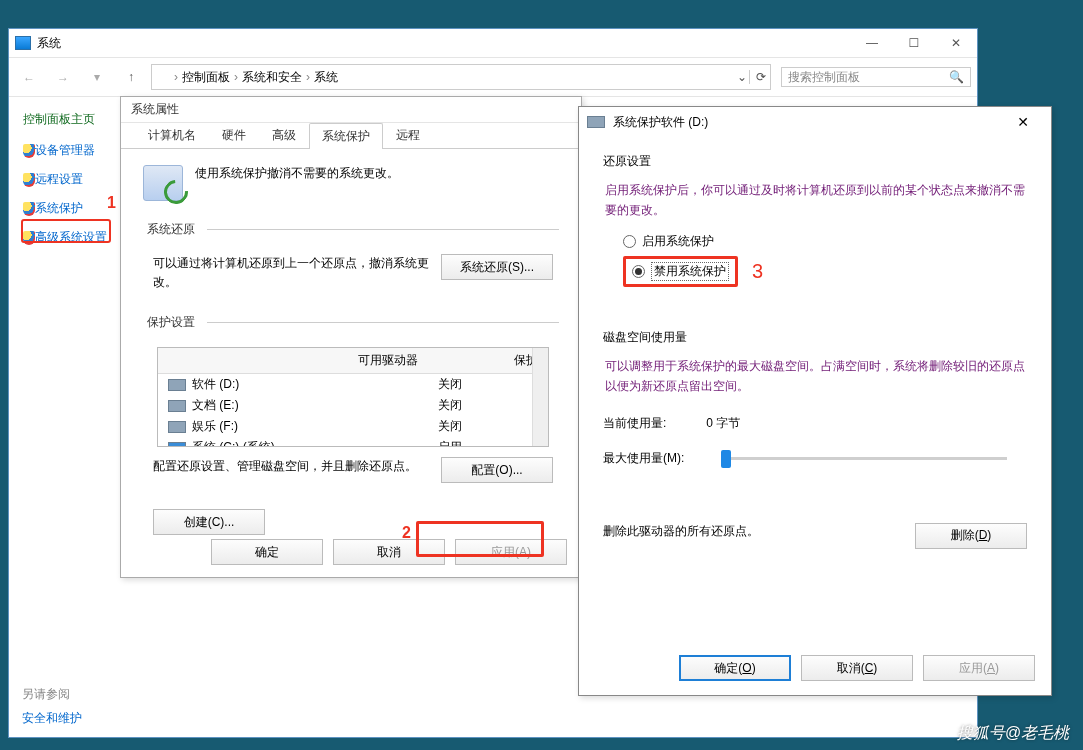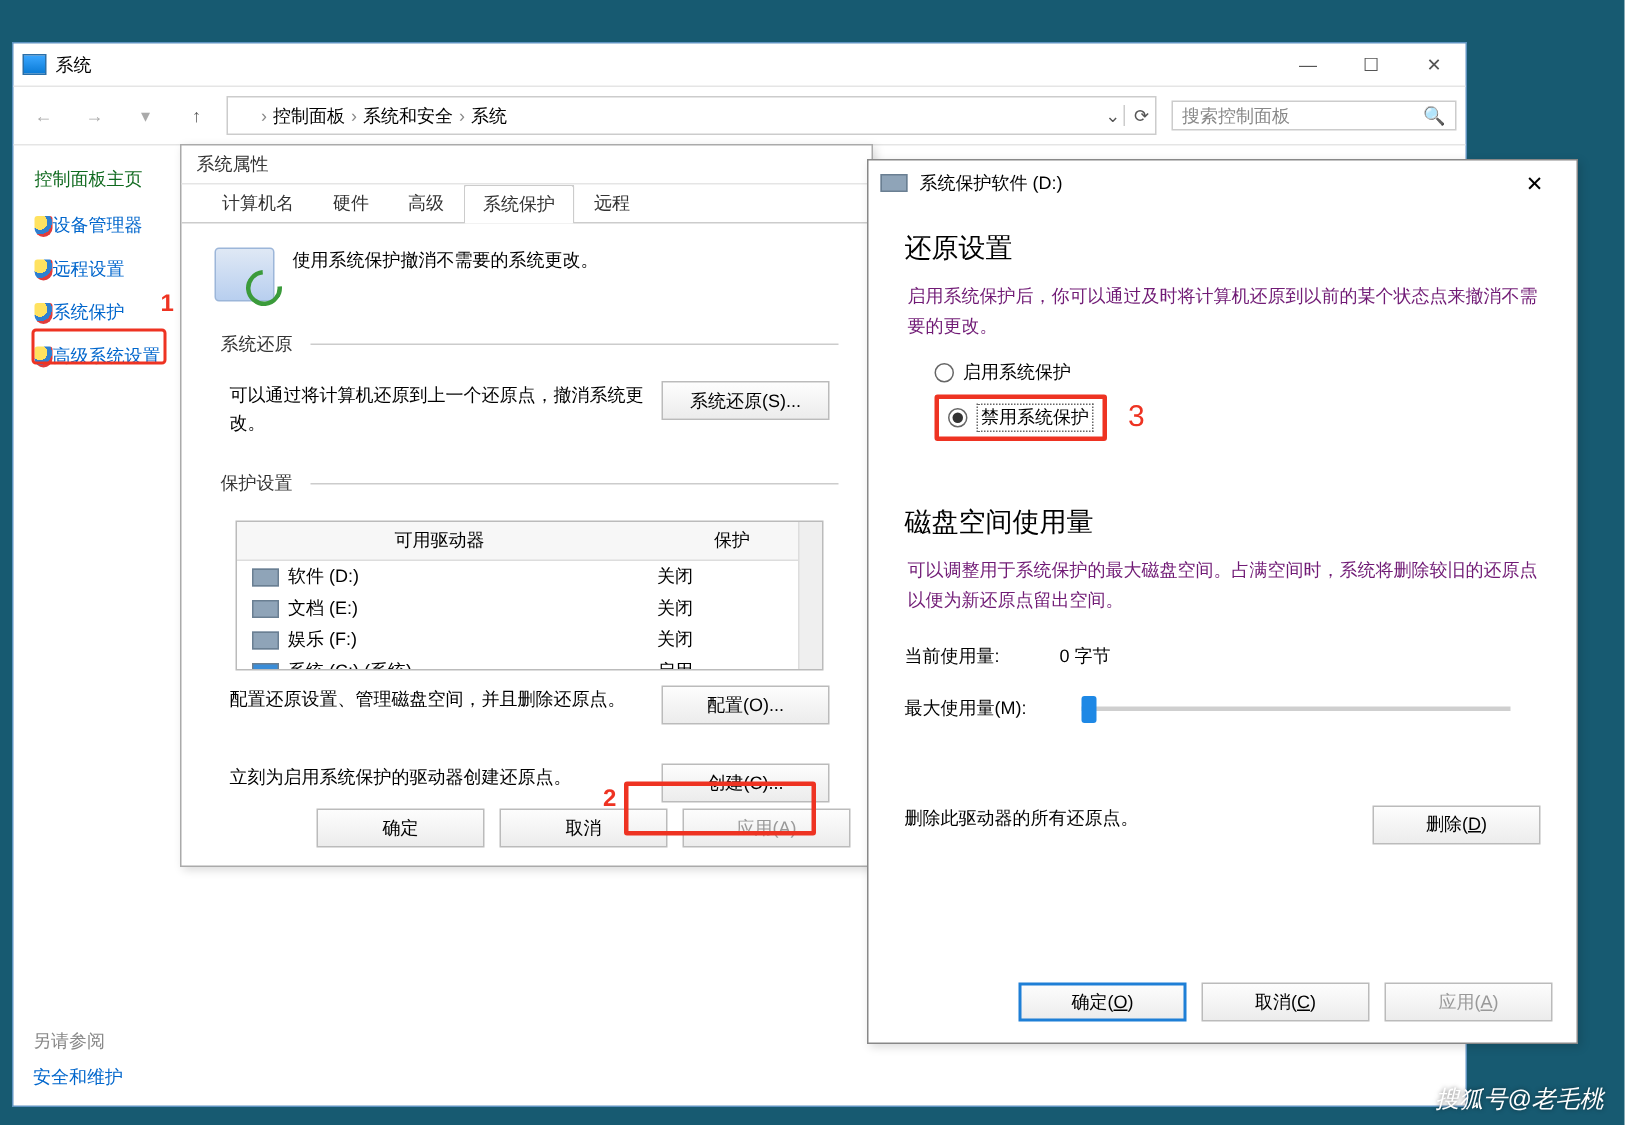--- a/index.html
+++ b/index.html
@@ -42,36 +42,36 @@
 .grp { margin:14px 0 4px 0; position:relative; }
 .grp .gl { background:#fff; padding:0 4px; color:#333; }
 .grp .ln { height:1px; background:#ccc; flex:1; }
 .grp-row { display:flex; align-items:center; gap:8px; }
 .grp-body { padding:10px 6px 8px 10px; }
 .btn { width:112px; height:26px; border:1px solid #bbb; background:linear-gradient(#fdfdfd,#ececec); display:inline-flex; align-items:center; justify-content:center; cursor:pointer; }
 .tworow { display:flex; align-items:flex-start; margin-top:6px; }
 .tworow .txt { flex:1; padding-right:10px; line-height:1.6; }
 .drvtable { border:1px solid #bbb; margin:6px 4px 10px 4px; height:100px; overflow:hidden; position:relative;}
 .drvtable table { width:100%; border-collapse:collapse; }
-.drvtable th { text-align:center; padding:4px 10px; background:#f7f7f7; font-weight:normal; border-bottom:1px solid #ddd; }
+.drvtable th { text-align:right; padding:4px 10px; background:#f7f7f7; font-weight:normal; border-bottom:1px solid #ddd; }
 .drvtable td { padding:2px 10px; }
 .drvtable .dico { display:inline-block; width:18px; height:12px; background:#8fa4b8; border:1px solid #6a7f92; margin-right:6px; vertical-align:middle;}
 .drvtable .scrollbar { position:absolute; right:0; top:0; width:16px; height:100%; background:#efefef; border-left:1px solid #ddd;}
 .redbox2 { position:absolute; left:416px; top:521px; width:128px; height:36px; border:3px solid #e32; border-radius:2px; pointer-events:none; }
 .anno2 { position:absolute; left:402px; top:524px; color:#e32; font-size:16px; font-weight:bold; }
 .dlg-btns { position:absolute; bottom:12px; right:14px; display:flex; gap:10px; }
 .dlg-btns .btn.disabled { color:#999; }
 
 
 .subdlg { position:absolute; left:578px; top:106px; width:474px; height:590px; background:#fff; border:1px solid #888; box-shadow:2px 2px 6px rgba(0,0,0,.15); }
 .sub-title { height:30px; display:flex; align-items:center; padding:0 8px; }
 .sub-title .dico2 { width:18px; height:12px; background:#8fa4b8; border:1px solid #6a7f92; margin-right:8px;}
 .sub-close { margin-left:auto; width:40px; height:26px; display:flex; align-items:center; justify-content:center; cursor:pointer; font-size:14px;}
 .sub-body { padding:8px 24px 0 24px; }
-.sub-body h4 { font-size:18px; font-weight:normal; margin:8px 0 10px 0; }
+.sub-body h4 { font-size:12px; font-weight:normal; margin:8px 0 10px 0; }
 .sub-body p { line-height:1.7; color:#701a75; padding-left:2px;}
 .radios { margin:12px 0 12px 20px; }
 .radio { display:flex; align-items:center; gap:6px; margin:6px 0; cursor:pointer; }
 .radio .rb { width:13px; height:13px; border:1px solid #666; border-radius:50%; display:flex; align-items:center; justify-content:center;}
 .radio .rb.sel:after { content:""; width:7px; height:7px; background:#333; border-radius:50%; }
 .radio .boxed { border:1px dotted #666; padding:0 2px; }
 .redbox3 { border:3px solid #e32; padding:3px 6px; display:inline-flex; align-items:center; gap:6px; border-radius:2px;}
 .anno3 { color:#e32; font-size:20px; margin-left:14px; }
 .usage { margin-top:42px; }
 .usage .lbl { display:inline-block; width:100px; }
@@ -209,21 +209,20 @@
                 </tr>
           </tbody>
             </table>
           <div class="scrollbar"></div>
         </div>
         <div class="tworow">
           <div class="txt">配置还原设置、管理磁盘空间，并且删除还原点。</div>
           <div class="btn">配置(O)...</div>
         </div>
         <div class="tworow" style="margin-top:26px">
-          <div class="txt">立刻为启用系统保护的驱动器创建还原点。</div>
           <div class="btn">创建(C)...</div>
         </div>
       </div>
     </div>
   </div>
   <div class="dlg-btns">
     <div class="btn">确定</div>
     <div class="btn">取消</div>
     <div class="btn disabled">应用(A)</div>
   </div>

